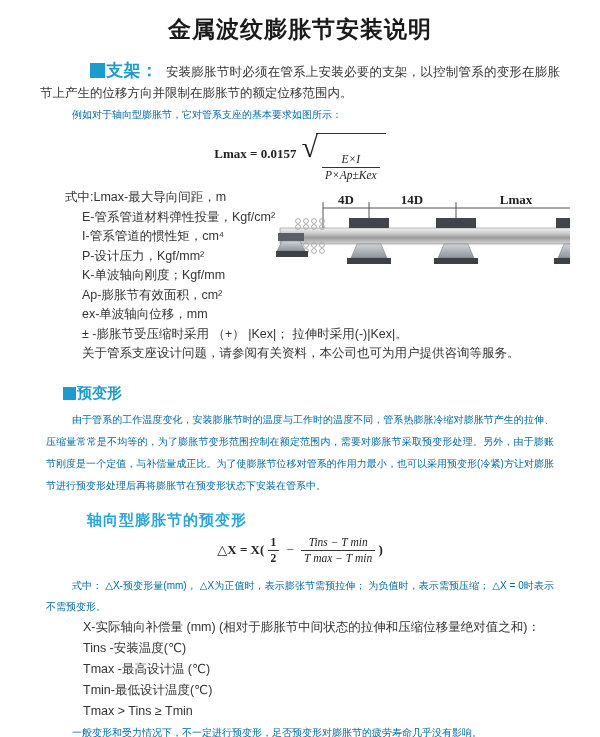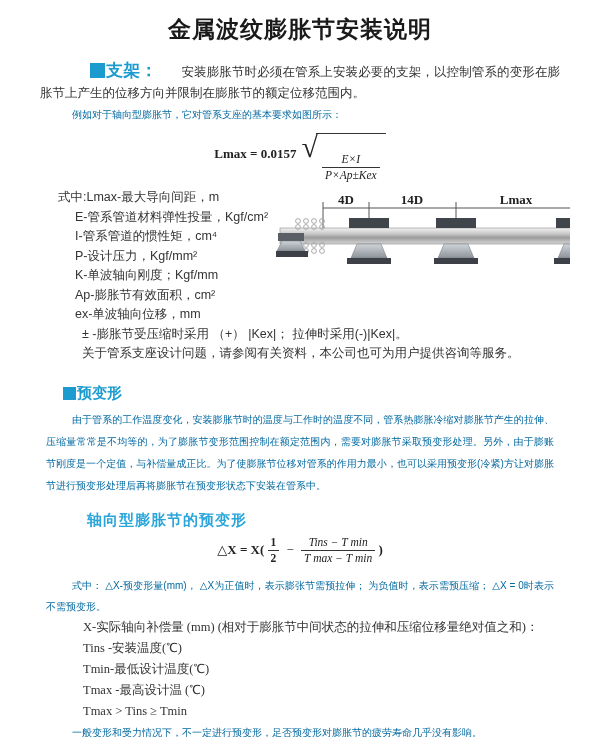--- a/index.html
+++ b/index.html
@@ -44,21 +44,21 @@
     width:15px;height:15px;
     background:#1b9bce;
     vertical-align:-2px;
     margin-right:1px;
   }
   .sq-marker.small{ width:13px;height:13px; }
   .sec-head{
     font-size:17px;
     font-weight:bold;
     color:#1b9bce;
-    margin-right:24px;
+    margin-right:8px;
   }
   .sec-head2{
     font-size:15px;
     font-weight:bold;
     color:#1b9bce;
   }
   .blue-sub{
     margin:14px 0 0 57px;
     font-size:15px;
     font-weight:bold;
@@ -90,21 +90,21 @@
   .sqrt-sign{
     font-size:30px;
     line-height:30px;
     font-weight:400;
     margin-right:-2px;
     transform:translateY(-1px);
   }
   .sqrt-body{ border-top:1.6px solid #333; padding:19px 6px 0; }
   .op{ margin:0 4px; }
   
-  .defs{ margin:6px 0 0 28px; width:250px; }
+  .defs{ margin:6px 0 0 35px; width:250px; }
   .def-line{
     font-size:12.5px;
     line-height:19.5px;
     padding-left:17px;
     white-space:nowrap;
   }
   .def-line.first{ padding-left:0; }
   .wide-line{
     margin:0 10px 0 52px;
     font-size:12.5px;
@@ -120,21 +120,20 @@
     font-family:"Liberation Serif","DejaVu Serif",serif;
     font-weight:bold;
     font-size:13px;
     fill:#222;
   }
   
   .item-line{
     margin-left:53px;
     font-size:12.5px;
     line-height:21px;
-    font-family:Liberation Serif, serif;
   }
 </style>
 </head>
 <body>
 
 <div id="page">
 
   <h1 class="doc-title">金属波纹膨胀节安装说明</h1>
 
   <p class="intro-para"><span class="sq-marker"></span><span class="sec-head">支架：</span><span>安装膨胀节时必须在管系上安装必要的支架，以控制管系的变形在膨胀节上产生的位移方向并限制在膨胀节的额定位移范围内。</span></p>
@@ -251,19 +250,19 @@
       <span class="num">Tins − T min</span>
       <span class="den">T max − T min</span>
     </span>
     <span class="f-bold">)</span>
   </div>
 
   <p class="para indent" style="margin-top:10px;">式中： △X-预变形量(mm)， △X为正值时，表示膨张节需预拉伸； 为负值时，表示需预压缩； △X = 0时表示不需预变形。</p>
 
   <div class="item-line">X-实际轴向补偿量 (mm) (相对于膨胀节中间状态的拉伸和压缩位移量绝对值之和)：</div>
   <div class="item-line">Tins -安装温度(℃)</div>
+  <div class="item-line">Tmax -最高设计温 (℃)</div>
   <div class="item-line">Tmin-最低设计温度(℃)</div>
-  <div class="item-line">Tmax -最高设计温 (℃)</div>
   <div class="item-line">Tmax &gt; Tins ≥ Tmin</div>
 
   <p class="para indent" style="margin-top:0;">一般变形和受力情况下，不一定进行预变形，足否预变形对膨胀节的疲劳寿命几乎没有影响。</p>
 
 </div>
 
 </body></html>

